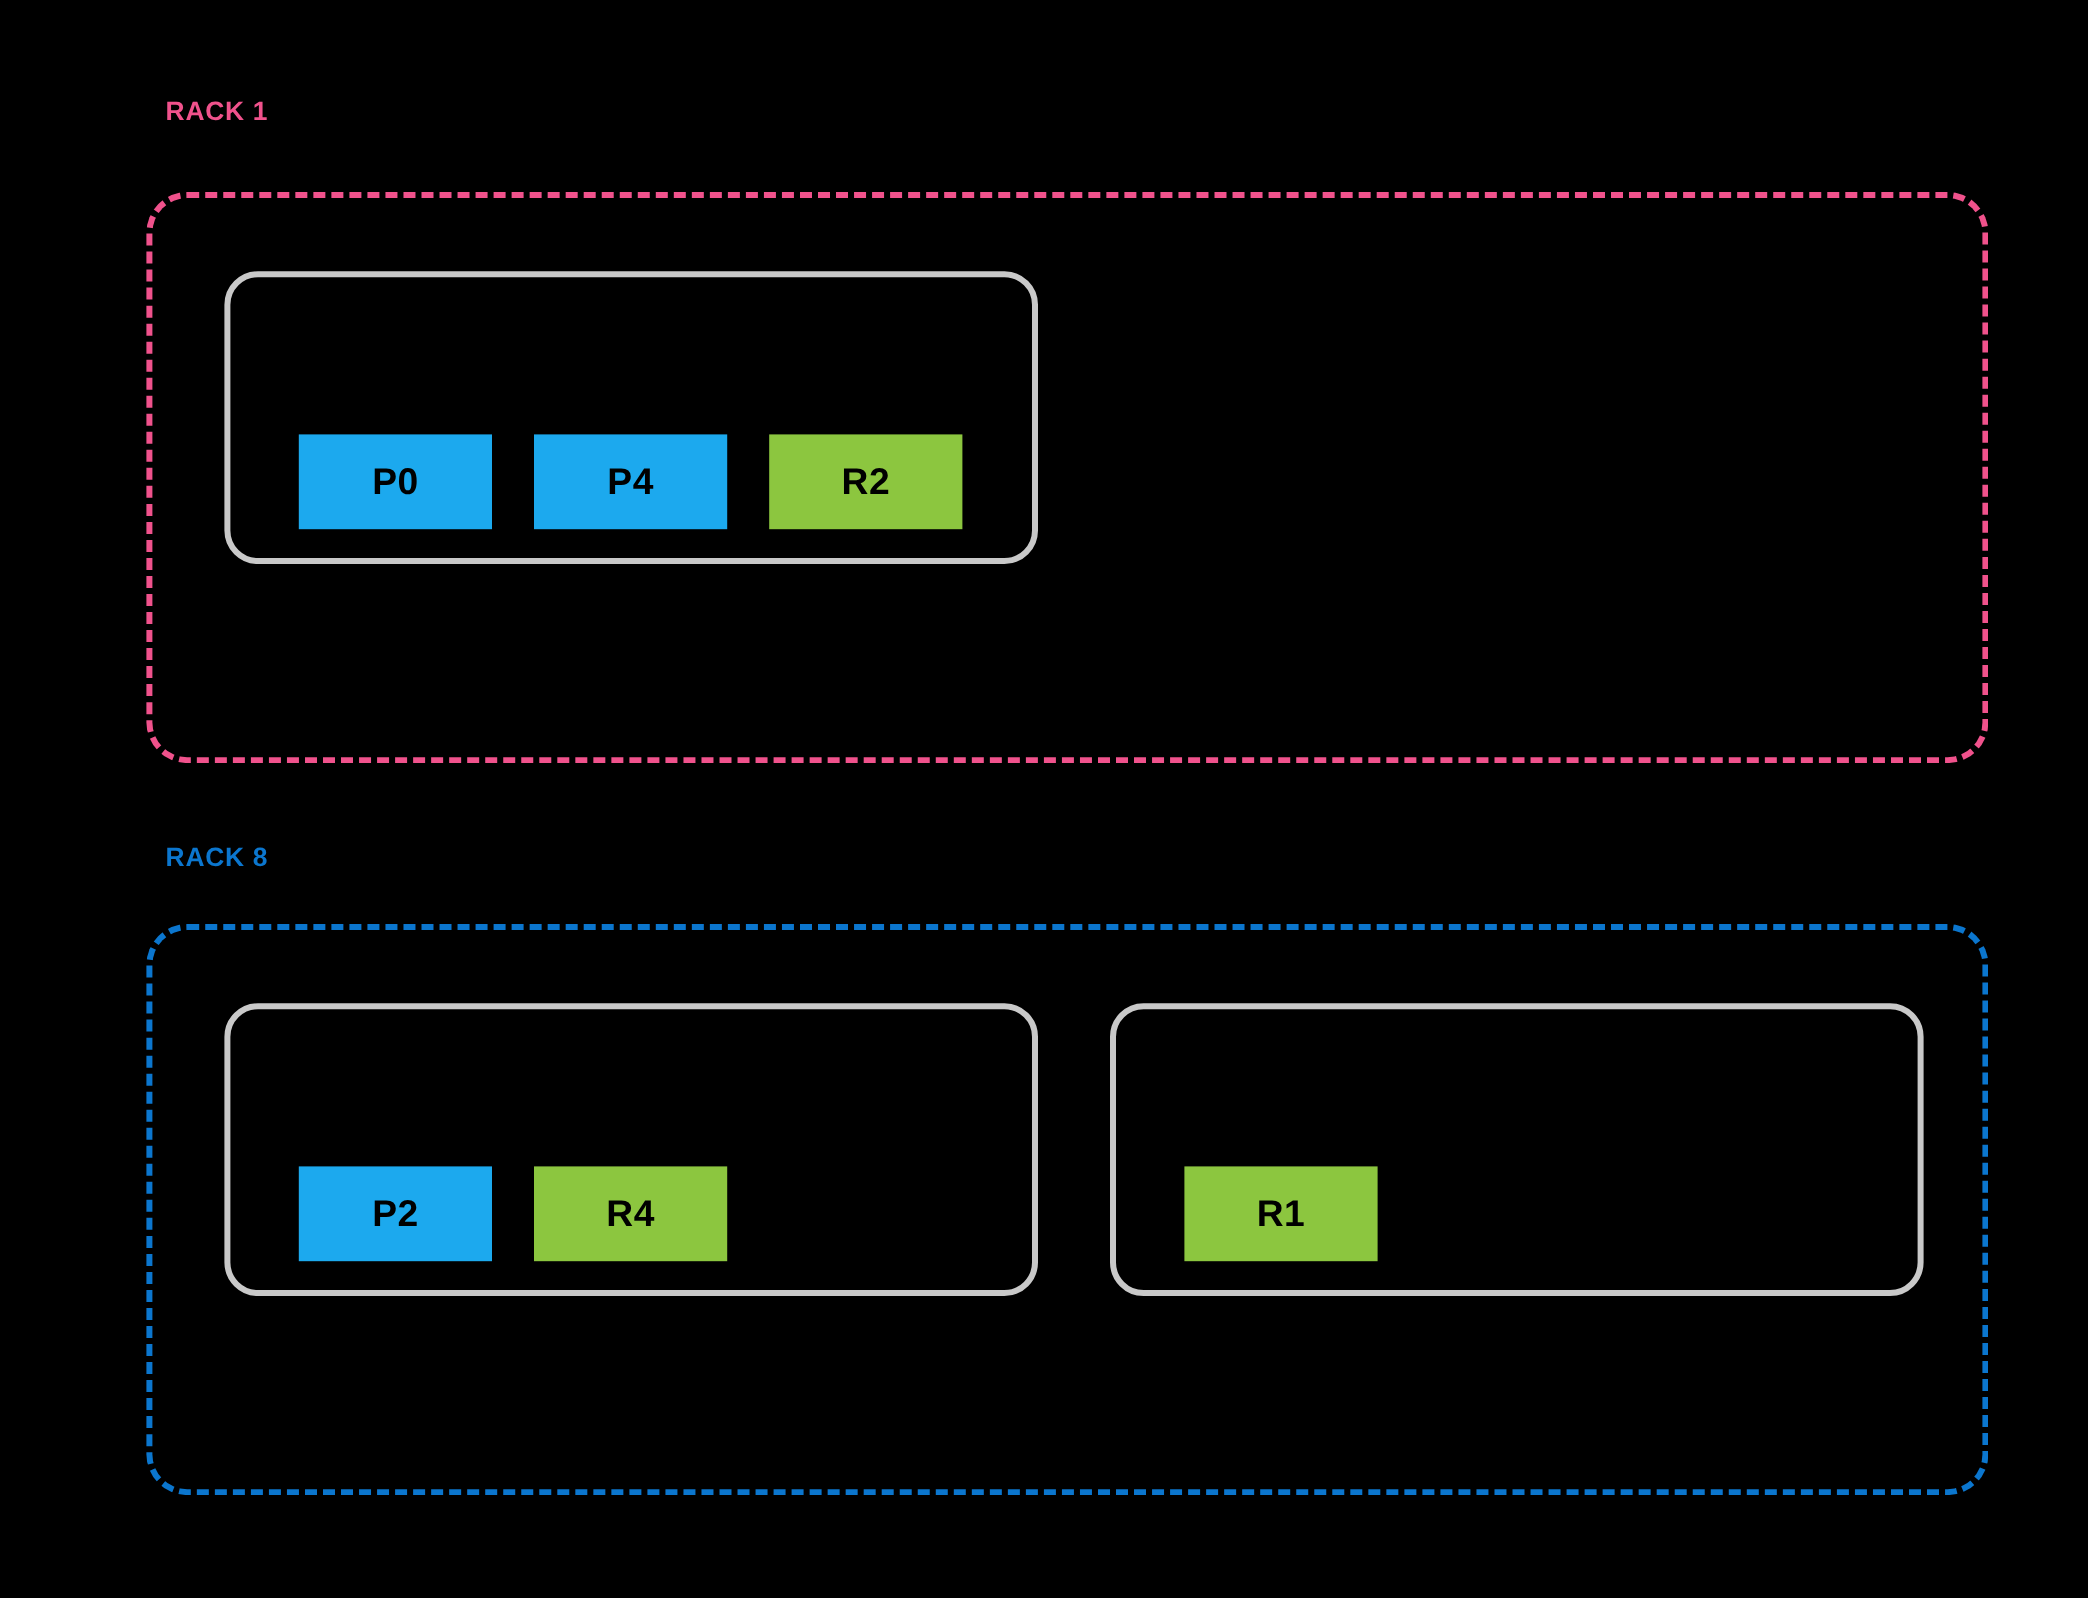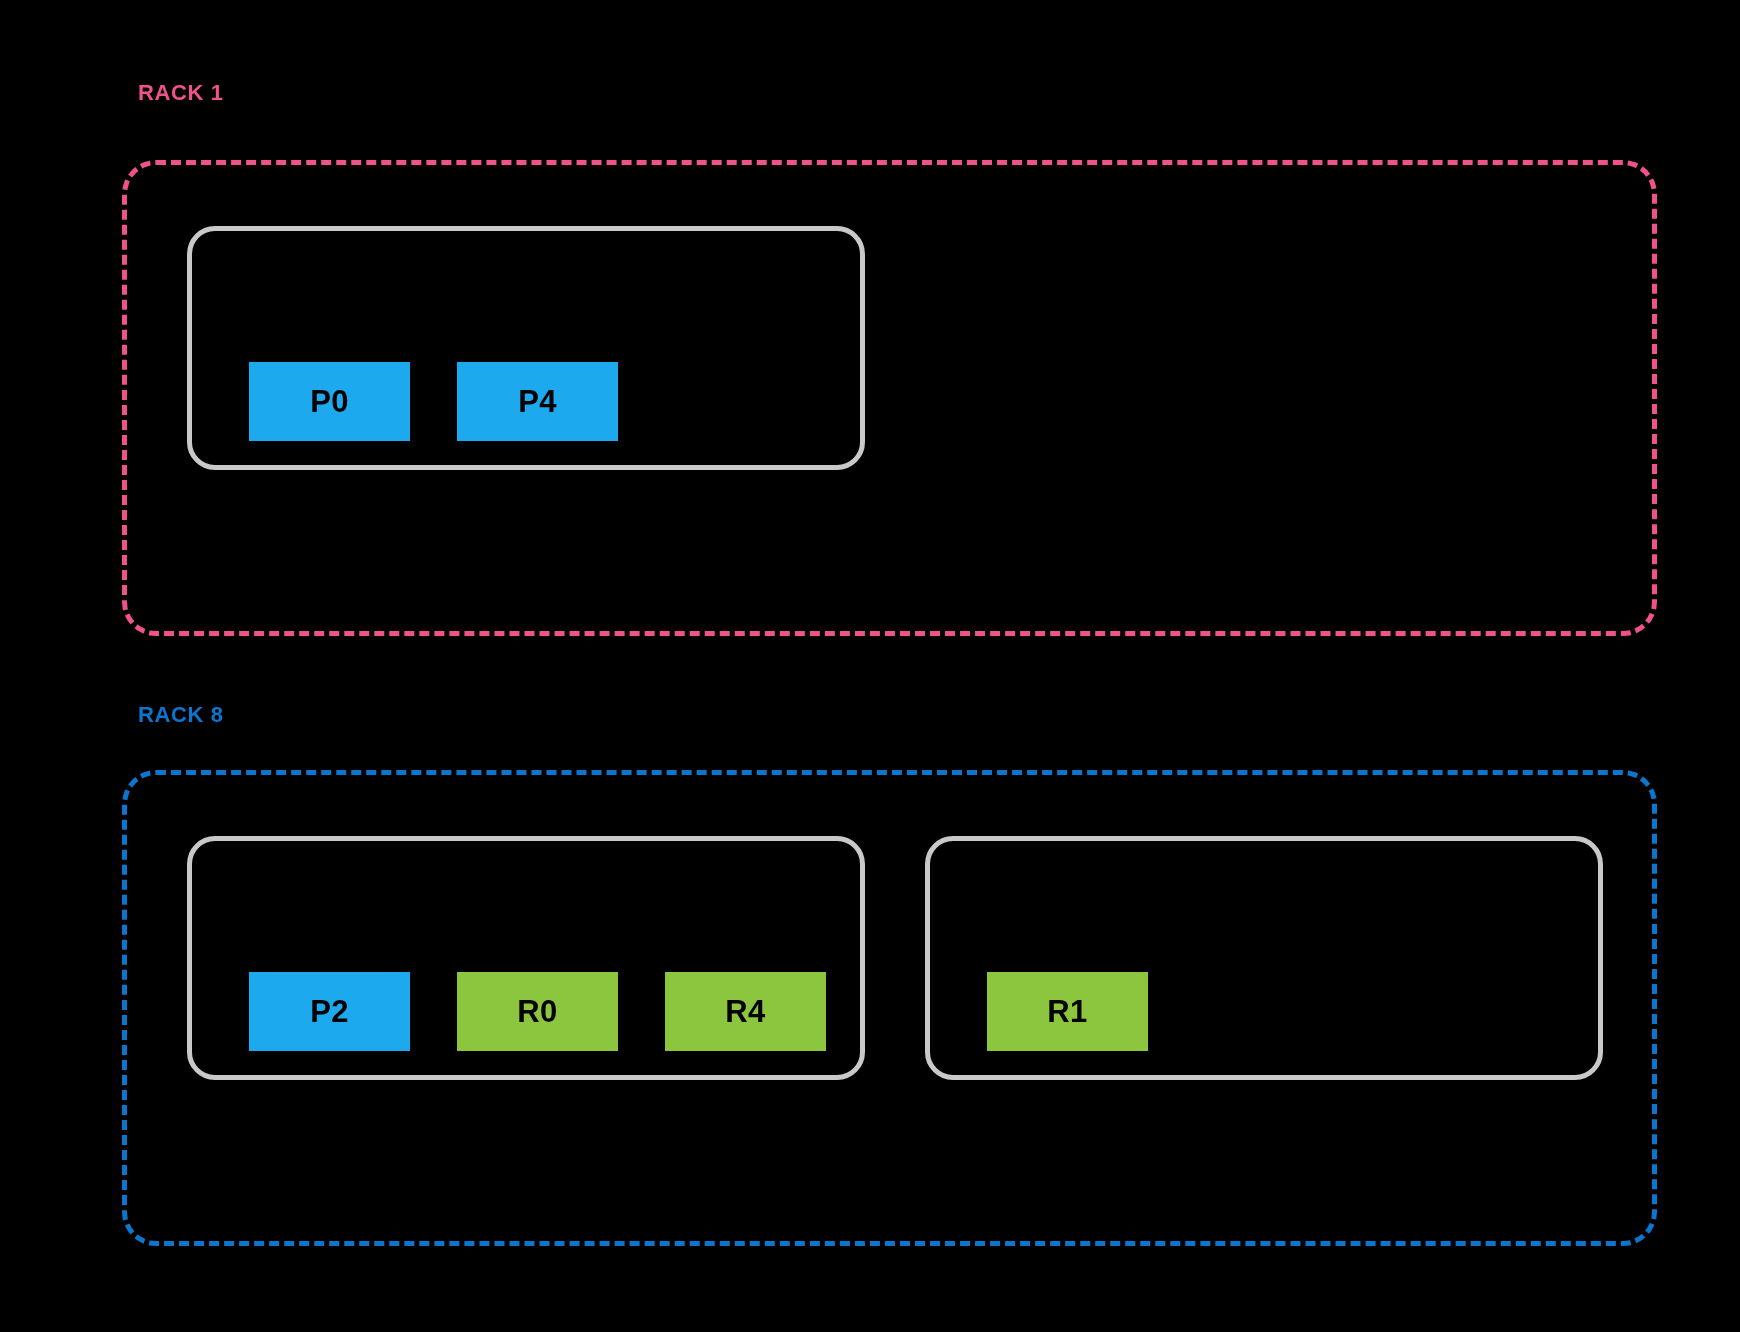--- a/index.html
+++ b/index.html
@@ -70,21 +70,21 @@
   #rack-2 .node { top: 61px; height: 244px; padding-left: 40px; }
 
   
   .chip-row {
     position: absolute;
     left: 57px;
     bottom: 24px;
     display: flex;
     flex-direction: row;
     align-items: flex-end;
-    gap: 47px;
+    gap: 35px;
   }
   .chip {
     width: 161px;
     height: 79px;
     display: flex;
     align-items: center;
     justify-content: center;
     font-size: 31px;
     font-weight: bold;
     color: #000000;
@@ -104,38 +104,38 @@
     <div class="rack-box">
 
       <div class="node node-0">
         <div class="chip-row">
           <div class="chip primary">
             <span>P0</span>
           </div>
           <div class="chip primary">
             <span>P4</span>
           </div>
+          <div class="chip replica">
+            <span>R2</span>
+          </div>
         </div>
       </div>
 
 
     </div>
   </div>
 
   <div class="rack" id="rack-2">
     <div class="rack-label">RACK 8</div>
     <div class="rack-box">
 
       <div class="node node-0">
         <div class="chip-row">
           <div class="chip primary">
             <span>P2</span>
-          </div>
-          <div class="chip replica">
-            <span>R0</span>
           </div>
           <div class="chip replica">
             <span>R4</span>
           </div>
         </div>
       </div>
 
       <div class="node node-1">
         <div class="chip-row">
           <div class="chip replica">

